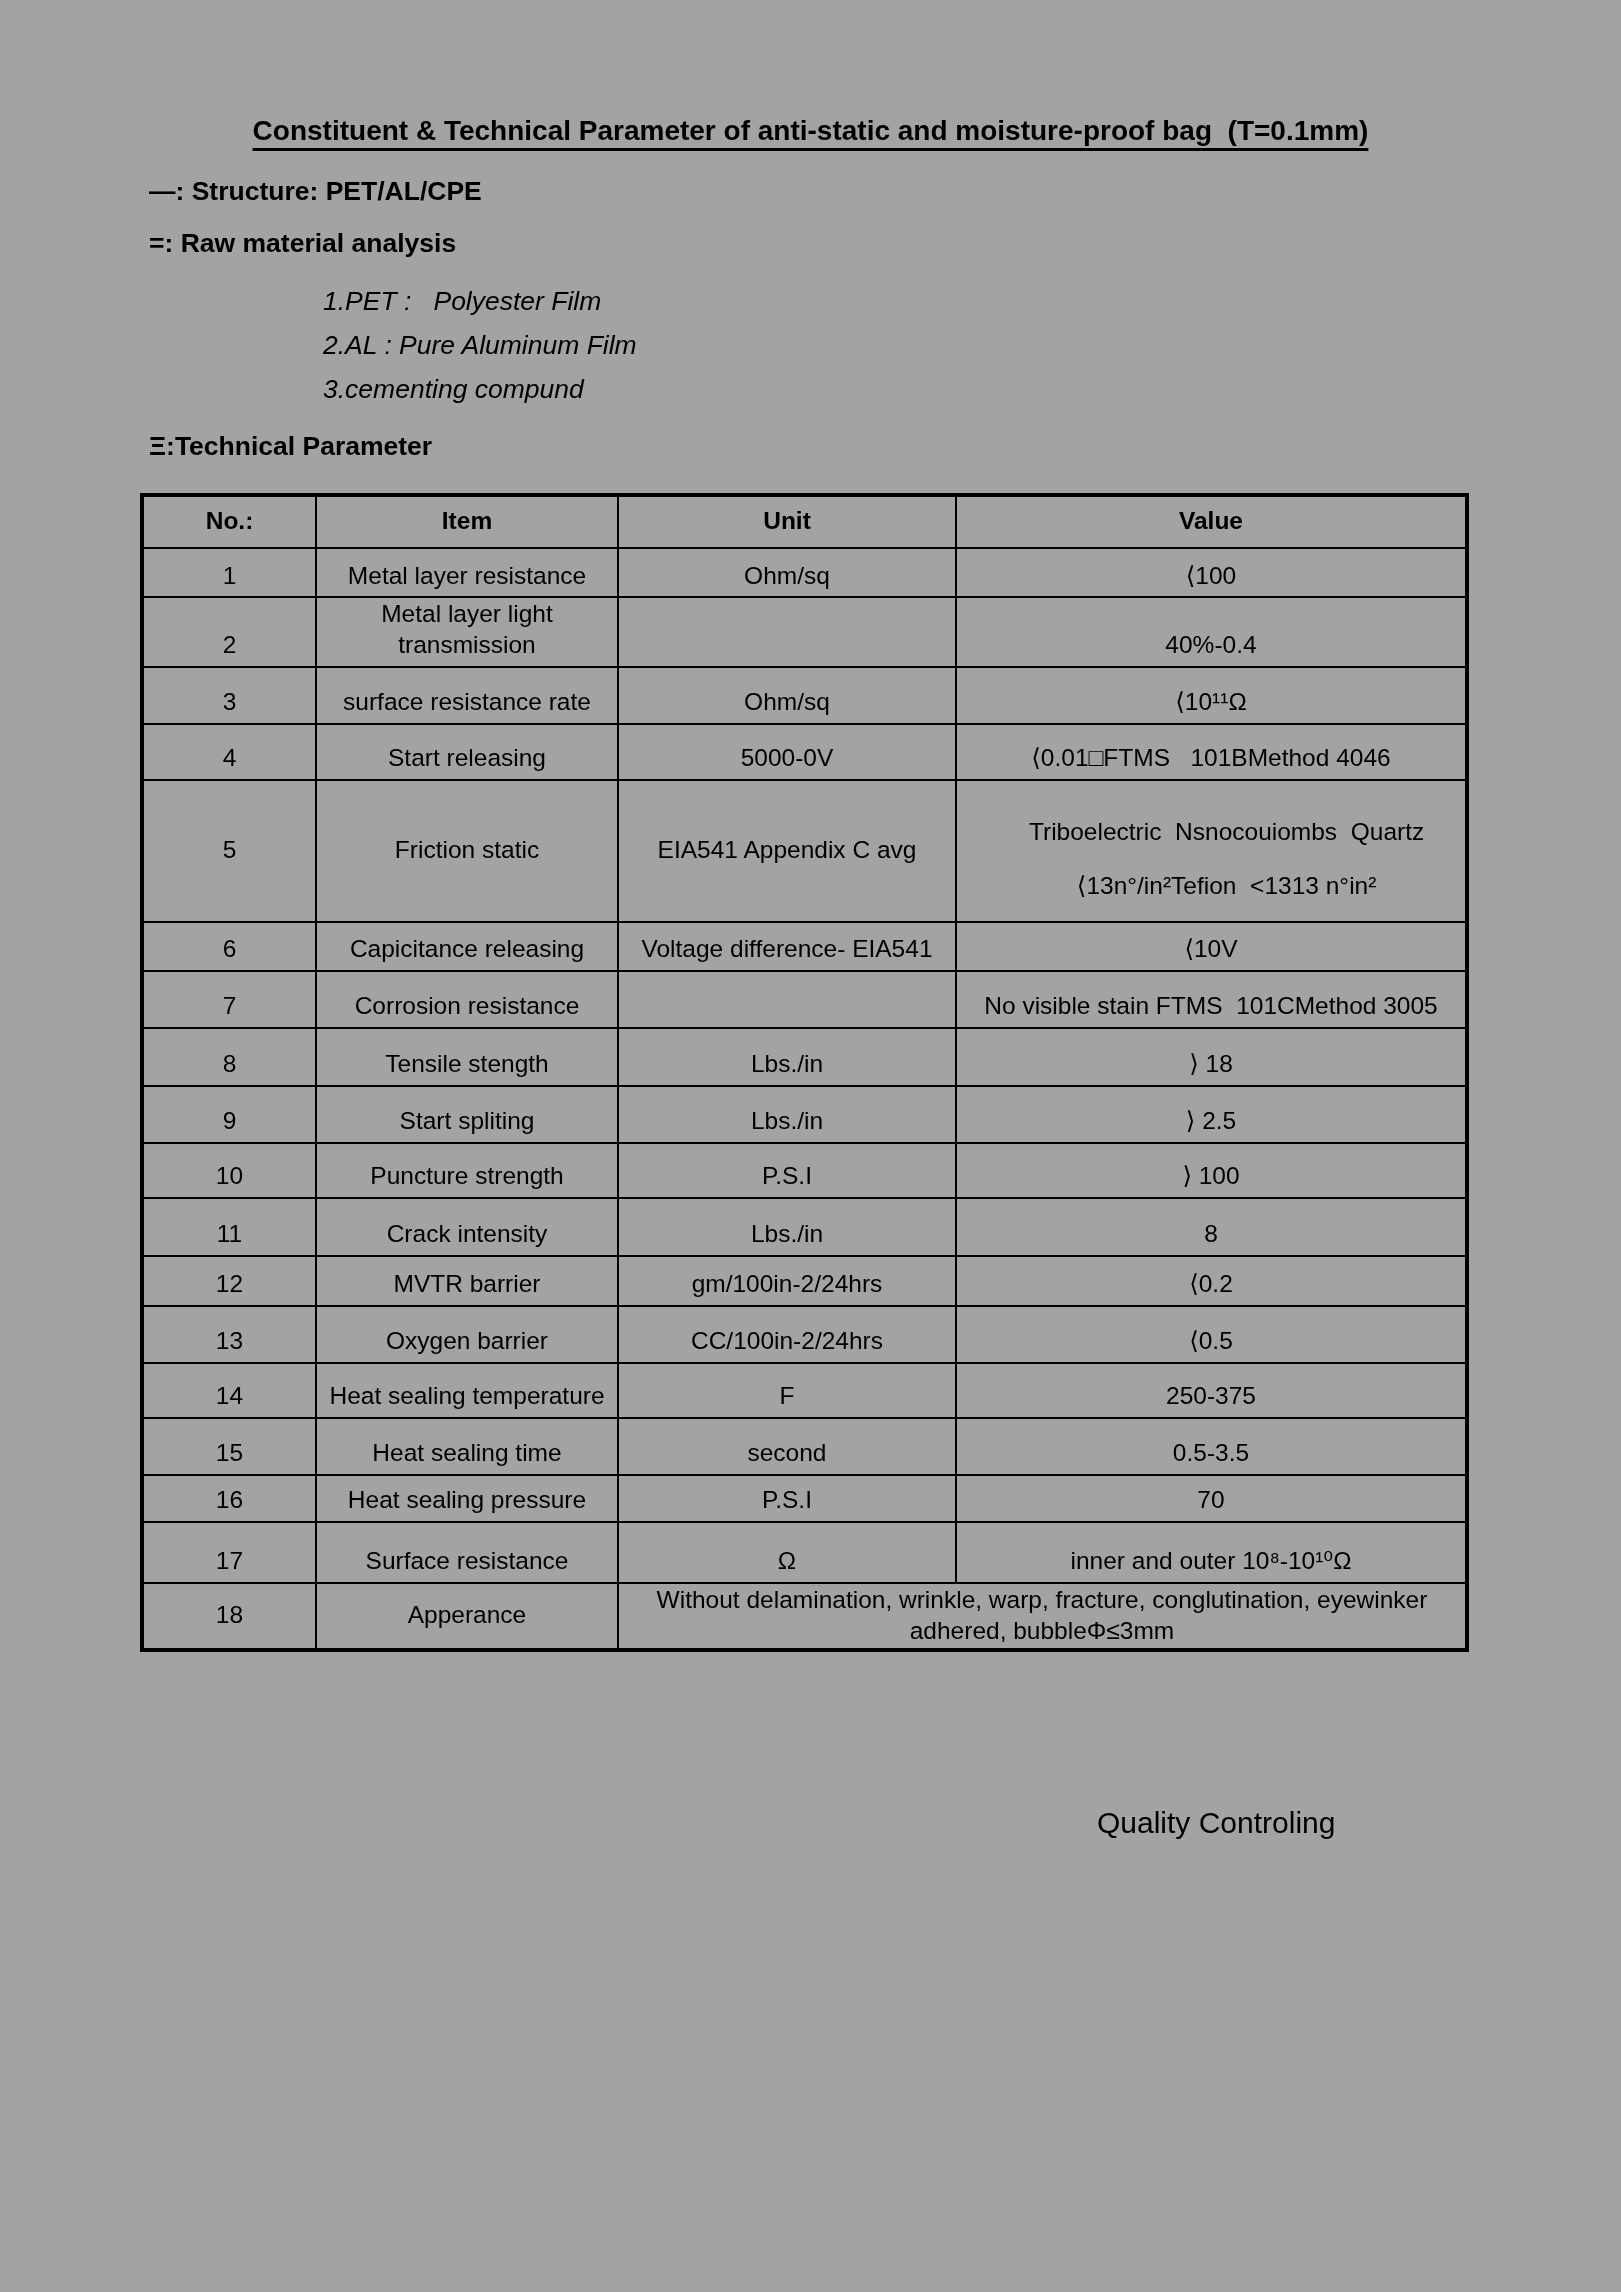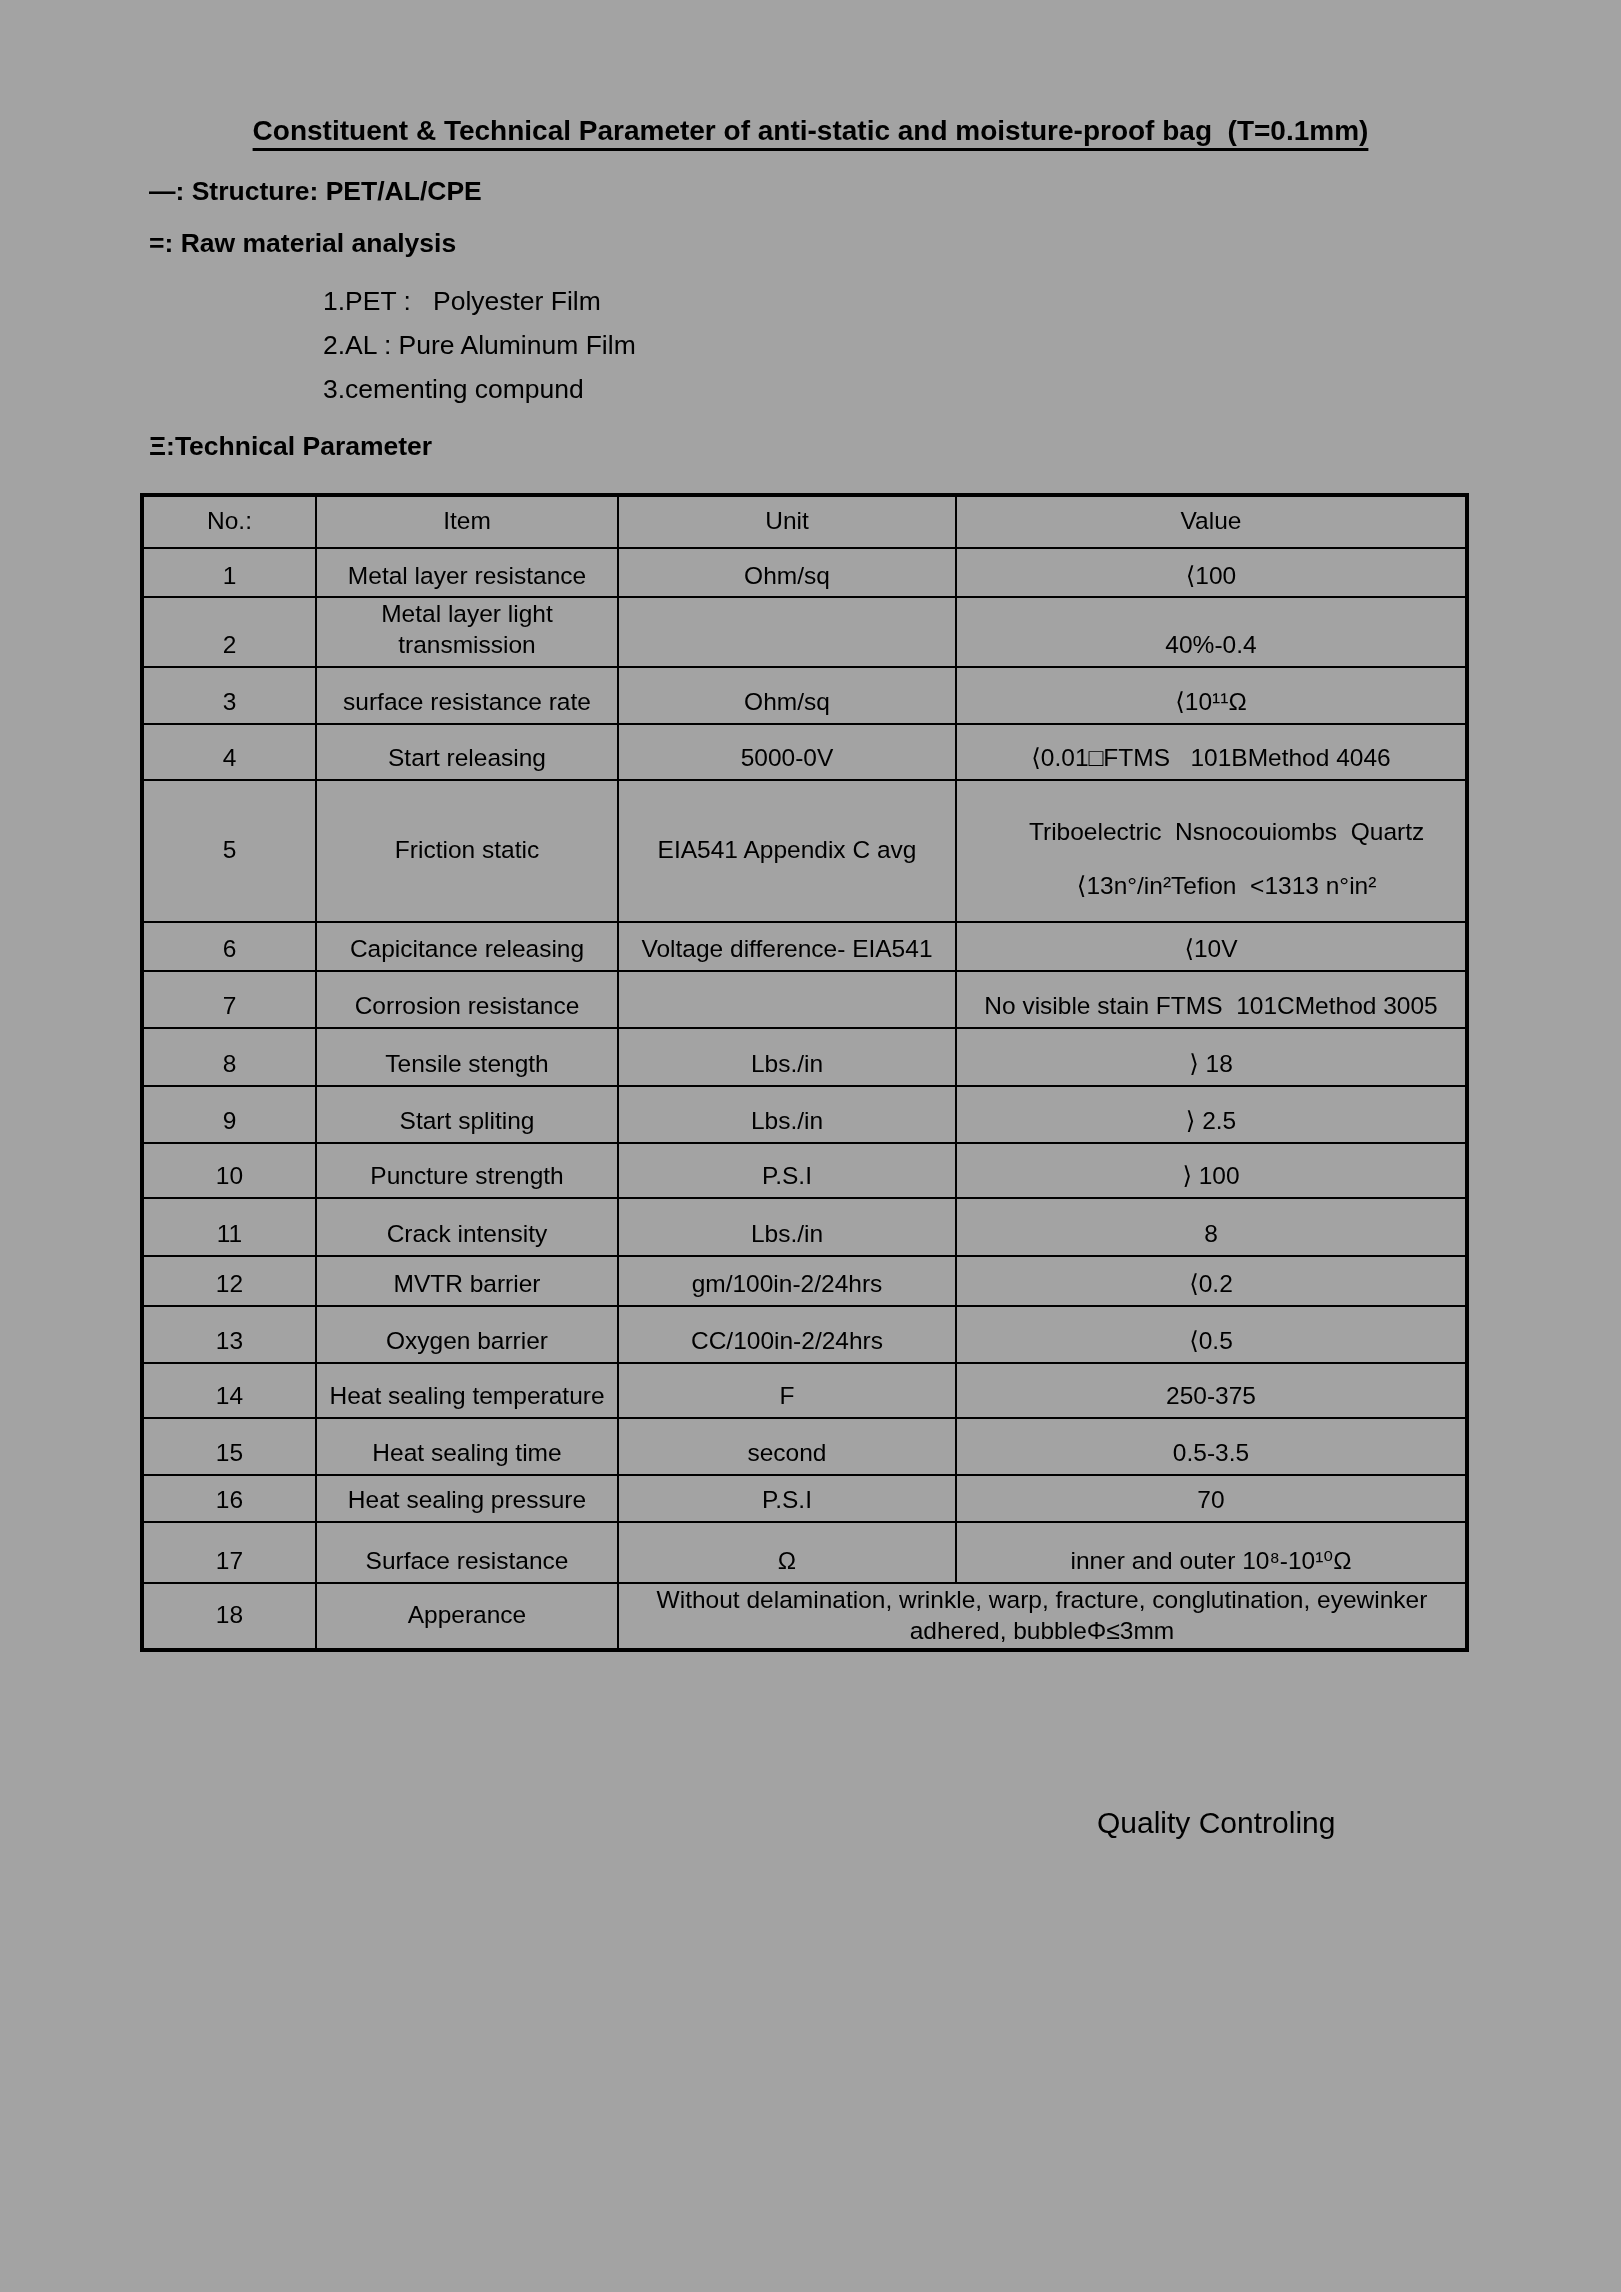--- a/index.html
+++ b/index.html
@@ -37,20 +37,21 @@
   }
   .h-structure { top: 175px; }
   .h-raw { top: 227px; }
   .h-technical { top: 430px; }
   .listitem {
     position: absolute;
     left: 323px;
     font-size: 26.5px;
     white-space: pre;
     line-height: 33px;
+    font-style: italic;
   }
   .li-1 { top: 285px; }
   .li-2 { top: 329px; }
   .li-3 { top: 373px; }
 
   .spec-table {
     position: absolute;
     left: 140px;
     top: 493px;
     width: 1325px;
@@ -62,21 +63,21 @@
     border: 2.9px solid #000;
     text-align: center;
     font-size: 24.5px;
     line-height: 1.28;
     vertical-align: bottom;
     padding: 0 7.8px 4.9px 7.8px;
     white-space: pre-wrap;
     overflow: hidden;
   }
   .spec-table th {
-    font-weight: normal;
+    font-weight: bold;
     vertical-align: middle;
     padding-bottom: 2px;
   }
   .spec-table td.vm {
     vertical-align: middle;
     padding-bottom: 2px;
   }
   .spec-table td.spread {
     line-height: 2.2;
     padding-bottom: 7.8px;

